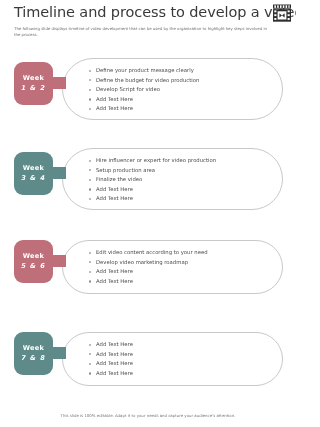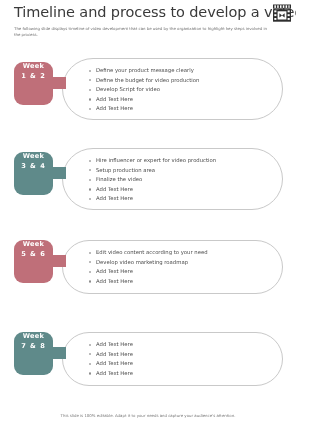--- a/index.html
+++ b/index.html
@@ -79,27 +79,28 @@
   
   .badge{
     position:absolute;
     left:14px;
     width:39px;height:43px;
     border-radius:9px;
     color:#ffffff;
     display:flex;
     flex-direction:column;
     align-items:center;
+    justify-content:center;
     font-size:6.6px;
     line-height:9.5px;
     font-weight:700;
     letter-spacing:0.3px;
     z-index:3;
   }
-  .badge .w2{letter-spacing:1px;}
+  .badge .w2{letter-spacing:1px;font-style:italic;}
   .connector{
     position:absolute;
     left:50px;
     width:16px;height:12px;
     z-index:2;
   }
   .rose{background:#bf6f79;}
   .teal{background:#5f8a8a;}
 
   

